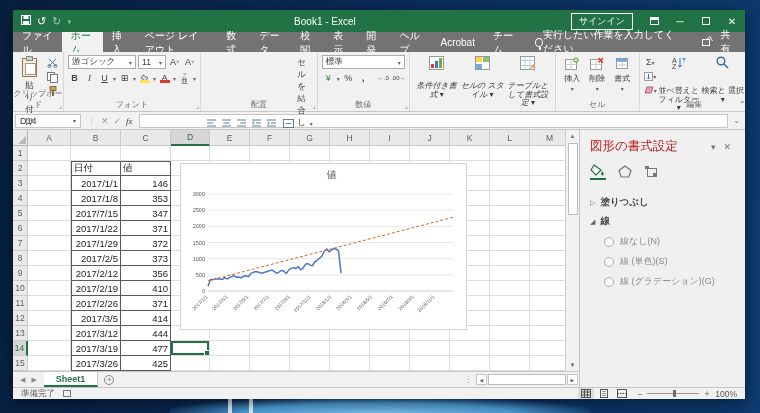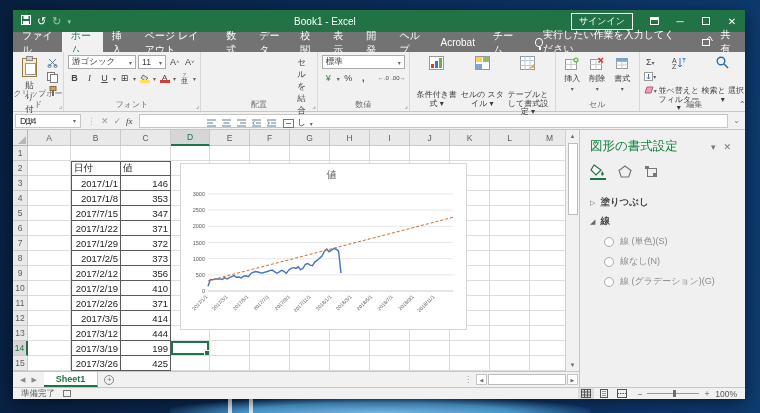--- a/index.html
+++ b/index.html
@@ -42,21 +42,21 @@
   .launcher{position:absolute;right:1px;bottom:1px;font-size:7px;color:#777;}
   .bigbtn{display:flex;flex-direction:column;align-items:center;justify-content:space-between;height:44px;padding:1px 4px;text-align:center;}
   .col{display:flex;flex-direction:column;gap:2px;}
   .row{display:flex;align-items:center;gap:2px;}
   .sbtn{min-width:13px;height:12px;display:flex;align-items:center;justify-content:center;font-size:9px;color:#444;}
   .ddbox{background:#fff;border:1px solid #ababab;height:14px;display:flex;align-items:center;padding:0 3px;font-size:8.5px;gap:3px;}
   .caret{font-size:6px;color:#666;}
   .ulbar{display:inline-block;width:10px;height:3px;margin-top:-2px;}
   .stack{display:flex;flex-direction:column;align-items:center;line-height:1;}
   .lines-icon svg{display:block;}
-  .styles-btn{width:46px;display:flex;flex-direction:column;align-items:center;text-align:center;font-size:8px;line-height:1.1;gap:18px;padding-top:1px;}
+  .styles-btn{width:46px;display:flex;flex-direction:column;align-items:center;text-align:center;font-size:8px;line-height:1.1;gap:9px;padding-top:1px;font-style:italic;}
   .cells-btn{width:26px;display:flex;flex-direction:column;align-items:center;font-size:8px;gap:1px;padding-top:2px;}
   .edit-big{width:44px;display:flex;flex-direction:column;align-items:center;text-align:center;font-size:8px;line-height:1.1;gap:15px;padding-top:1px;}
   .collapse{position:absolute;right:3px;bottom:2px;font-size:8px;color:#666;}
 
   
   .fbar{height:18px;background:#f1f1f1;border-bottom:1px solid #c6c6c6;display:flex;align-items:center;padding:2px 2px;gap:2px;flex:0 0 auto;}
   .namebox{width:66px;height:14px;background:#fff;border:1px solid #c6c6c6;display:flex;align-items:center;padding:0 4px;font-size:9px;justify-content:space-between;}
   .fxbtns{display:flex;gap:5px;align-items:center;padding:0 4px;color:#9a9a9a;font-size:9px;}
   .fx{color:#444;font-style:italic;font-family:"Liberation Serif",serif;}
   .finput{flex:1;height:14px;background:#fff;border:1px solid #c6c6c6;}
@@ -99,21 +99,21 @@
   .addsheet{display:flex;align-items:center;padding:0 6px;}
   .pluscirc{width:10px;height:10px;border:1px solid #8a8a8a;border-radius:50%;color:#6e6e6e;font-size:8px;line-height:8px;text-align:center;}
   .hscroll{display:flex;align-items:center;gap:1px;padding:2px 1px;}
   .hgrip{color:#9a9a9a;font-size:8px;padding:0 3px;}
   .harrow{width:11px;height:11px;background:#fff;border:1px solid #c6c6c6;display:flex;align-items:center;justify-content:center;font-size:5px;color:#6e6e6e;}
   .htrack{width:78px;height:11px;background:#fff;border:1px solid #bdbdbd;}
 
   
   .taskpane{width:166px;background:#f0f0f0;border-left:1px solid #c6c6c6;padding:8px 10px;display:flex;flex-direction:column;font-size:9px;color:#555;}
   .tp-head{display:flex;align-items:center;}
-  .tp-title{font-size:12.5px;color:#15803d;flex:1;}
+  .tp-title{font-size:12.5px;color:#b91c1c;flex:1;}
   .tp-hbtn{color:#777;padding:0 4px;font-size:9px;}
   .tp-tabs{display:flex;gap:12px;margin:8px 0 10px;align-items:center;}
   .tp-tab{display:flex;flex-direction:column;align-items:center;gap:2px;}
   .tp-tab.on:after{content:"";width:16px;height:2px;background:#217346;}
   .tp-sec{display:flex;align-items:center;gap:5px;margin:6px 0;color:#444;font-weight:bold;font-size:9.5px;}
   .tp-arrow{font-size:7px;color:#666;}
   .tp-radio{display:flex;align-items:center;gap:6px;margin:7px 0 7px 14px;color:#8a8a8a;}
   .rdot{width:10px;height:10px;border:1px solid #ababab;border-radius:50%;background:#fdfdfd;}
 
   
@@ -701,21 +701,21 @@
               <div class="cell"></div>
               <div class="cell"></div>
               <div class="cell"></div>
               <div class="cell"></div>
               <div class="cell"></div>
               <div class="cell"></div>
               <div class="cell"></div>
               <div class="rhead selh rowh">14</div>
               <div class="cell"></div>
               <div class="cell tbl tbl-l rt">2017/3/19</div>
-              <div class="cell tbl rt">199</div>
+              <div class="cell tbl rt">477</div>
               <div class="cell sel"></div>
               <div class="cell"></div>
               <div class="cell"></div>
               <div class="cell"></div>
               <div class="cell"></div>
               <div class="cell"></div>
               <div class="cell"></div>
               <div class="cell"></div>
               <div class="cell"></div>
               <div class="cell"></div>
@@ -790,25 +790,25 @@
             <div class="tp-sec">
               <span class="tp-arrow">▷</span>
               <span>塗りつぶし</span>
             </div>
             <div class="tp-sec">
               <span class="tp-arrow">◢</span>
               <span>線</span>
             </div>
             <div class="tp-radio">
               <span class="rdot"></span>
-              <span>線 (単色)(S)</span>
+              <span>線なし(N)</span>
             </div>
             <div class="tp-radio">
               <span class="rdot"></span>
-              <span>線なし(N)</span>
+              <span>線 (単色)(S)</span>
             </div>
             <div class="tp-radio">
               <span class="rdot"></span>
               <span>線 (グラデーション)(G)</span>
             </div>
           </div>
       </div>
     </div>
 
     <div class="statusbar">

